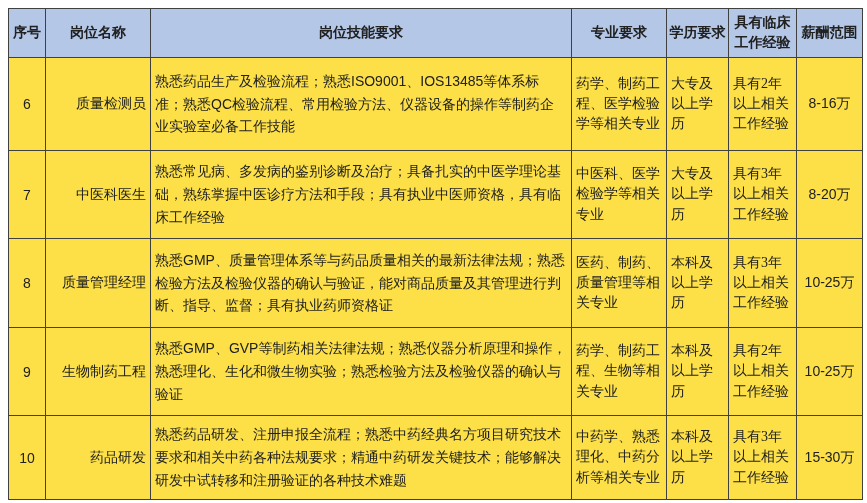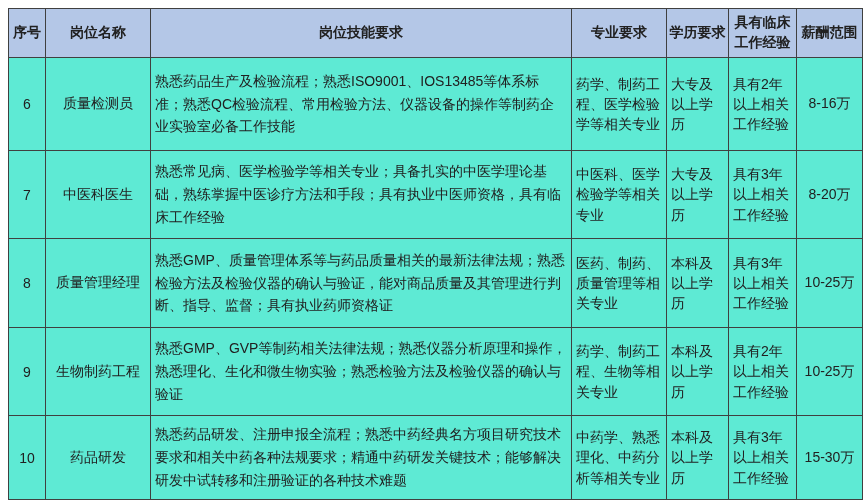--- a/index.html
+++ b/index.html
@@ -24,32 +24,32 @@
     overflow: hidden;
   }
   .job-table th {
     background: var(--header-bg, #b4c7e7);
     font-weight: bold;
     text-align: center;
     height: 49px;
     line-height: 1.4;
     padding: 2px 2px;
   }
-  .job-table td { background: #5eead4; }
+  .job-table td { background: #fde047; }
   .col-no    { width: 37px; }
   .col-title { width: 105px; }
   .col-skills{ width: 421px; }
   .col-major { width: 95px; }
   .col-edu   { width: 62px; }
   .col-exp   { width: 68px; }
   .col-salary{ width: 66px; }
   td.cell-no, td.cell-salary { text-align: center; }
-  td.cell-title { text-align: center; }
+  td.cell-title { text-align: right; }
   td.cell-skills { line-height: 1.62; }
-  td.cell-major, td.cell-edu, td.cell-exp { line-height: 1.45; }
+  td.cell-major, td.cell-edu, td.cell-exp { line-height: 1.45; font-family: Liberation Serif, serif; }
   tbody tr:nth-child(1) { height: 93px; }
   tbody tr:nth-child(2) { height: 88px; }
   tbody tr:nth-child(3) { height: 89px; }
   tbody tr:nth-child(4) { height: 88px; }
   tbody tr:nth-child(5) { height: 84px; }
 </style>
 </head>
 <body>
 
 <table class="job-table">
@@ -79,21 +79,21 @@
       <td class="cell-title">质量检测员</td>
       <td class="cell-skills">熟悉药品生产及检验流程；熟悉ISO9001、IOS13485等体系标准；熟悉QC检验流程、常用检验方法、仪器设备的操作等制药企业实验室必备工作技能</td>
       <td class="cell-major">药学、制药工程、医学检验学等相关专业</td>
       <td class="cell-edu">大专及以上学历</td>
       <td class="cell-exp">具有2年以上相关工作经验</td>
       <td class="cell-salary">8-16万</td>
     </tr>
     <tr>
       <td class="cell-no">7</td>
       <td class="cell-title">中医科医生</td>
-      <td class="cell-skills">熟悉常见病、医学检验学等相关专业；具备扎实的中医学理论基础，熟练掌握中医诊疗方法和手段；具有执业中医师资格，具有临床工作经验</td>
+      <td class="cell-skills">熟悉常见病、多发病的鉴别诊断及治疗；具备扎实的中医学理论基础，熟练掌握中医诊疗方法和手段；具有执业中医师资格，具有临床工作经验</td>
       <td class="cell-major">中医科、医学检验学等相关专业</td>
       <td class="cell-edu">大专及以上学历</td>
       <td class="cell-exp">具有3年以上相关工作经验</td>
       <td class="cell-salary">8-20万</td>
     </tr>
     <tr>
       <td class="cell-no">8</td>
       <td class="cell-title">质量管理经理</td>
       <td class="cell-skills">熟悉GMP、质量管理体系等与药品质量相关的最新法律法规；熟悉检验方法及检验仪器的确认与验证，能对商品质量及其管理进行判断、指导、监督；具有执业药师资格证</td>
       <td class="cell-major">医药、制药、质量管理等相关专业</td>

